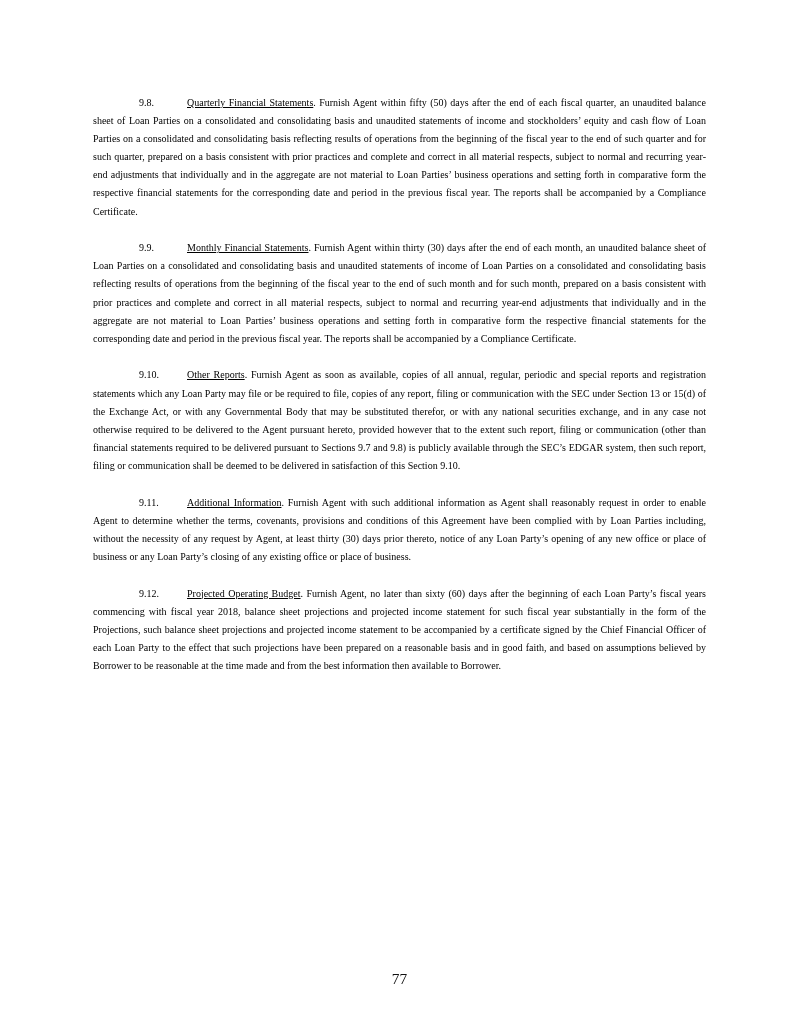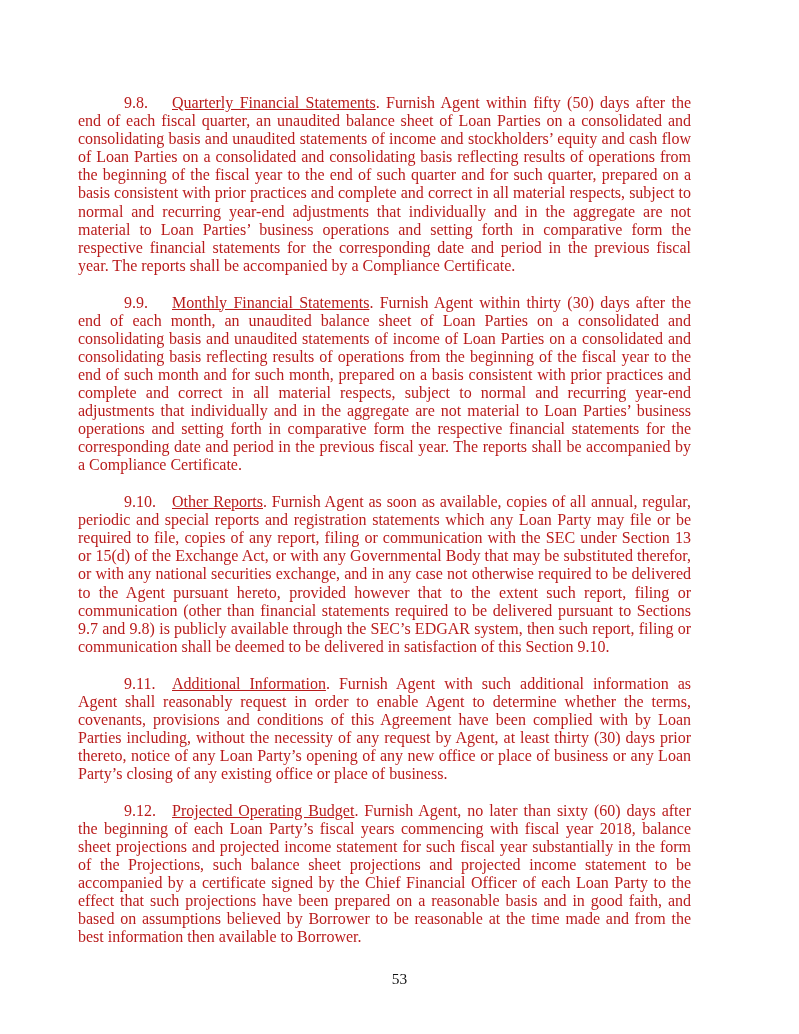--- a/index.html
+++ b/index.html
@@ -1,33 +1,33 @@
 <!DOCTYPE html>
 <html><head>
 <meta charset="utf-8">
 <style>
   html, body { margin: 0; padding: 0; background: #ffffff; }
   body { width: 799px; height: 1034px; position: relative; overflow: hidden; }
   .page {
-    position: absolute; left: 78px; top: 94px; width: 613px;
-    font-family: "Liberation Serif", serif; font-size: 16px; line-height: 18.1px;
-    color: #b91c1c;
+    position: absolute; left: 93px; top: 94px; width: 613px;
+    font-family: "Liberation Serif", serif; font-size: 10px; line-height: 18.1px;
+    color: #000000;
   }
   .section { text-align: justify; margin: 0 0 18.6px 0; text-indent: 46px; }
   .num { display: inline-block; width: 48px; text-indent: 0; }
   .heading { text-decoration: underline; }
   .pagenum {
     position: absolute; left: 0; right: 0; top: 970px; text-align: center;
     font-family: "Liberation Serif", serif; font-size: 15.4px; color: #111111;
   }
 </style>
 </head>
 <body>
 
 <div class="page">
   <p class="section"><span class="num">9.8.</span><span class="heading">Quarterly Financial Statements</span><span>.  Furnish Agent within fifty (50) days after the end of each fiscal quarter, an unaudited balance sheet of Loan Parties on a consolidated and consolidating basis and unaudited statements of income and stockholders’ equity and cash flow of Loan Parties on a consolidated and consolidating basis reflecting results of operations from the beginning of the fiscal year to the end of such quarter and for such quarter, prepared on a basis consistent with prior practices and complete and correct in all material respects, subject to normal and recurring year-end adjustments that individually and in the aggregate are not material to Loan Parties’ business operations and setting forth in comparative form the respective financial statements for the corresponding date and period in the previous fiscal year.  The reports shall be accompanied by a Compliance Certificate.</span></p>
   <p class="section"><span class="num">9.9.</span><span class="heading">Monthly Financial Statements</span><span>.  Furnish Agent within thirty (30) days after the end of each month, an unaudited balance sheet of Loan Parties on a consolidated and consolidating basis and unaudited statements of income of Loan Parties on a consolidated and consolidating basis reflecting results of operations from the beginning of the fiscal year to the end of such month and for such month, prepared on a basis consistent with prior practices and complete and correct in all material respects, subject to normal and recurring year-end adjustments that individually and in the aggregate are not material to Loan Parties’ business operations and setting forth in comparative form the respective financial statements for the corresponding date and period in the previous fiscal year.  The reports shall be accompanied by a Compliance Certificate.</span></p>
   <p class="section"><span class="num">9.10.</span><span class="heading">Other Reports</span><span>.  Furnish Agent as soon as available, copies of all annual, regular, periodic and special reports and registration statements which any Loan Party may file or be required to file, copies of any report, filing or communication with the SEC under Section 13 or 15(d) of the Exchange Act, or with any Governmental Body that may be substituted therefor, or with any national securities exchange, and in any case not otherwise required to be delivered to the Agent pursuant hereto, provided however that to the extent such report, filing or communication (other than financial statements required to be delivered pursuant to Sections 9.7 and 9.8) is publicly available through the SEC’s EDGAR system, then such report, filing or communication shall be deemed to be delivered in satisfaction of this Section 9.10.</span></p>
   <p class="section"><span class="num">9.11.</span><span class="heading">Additional Information</span><span>.  Furnish Agent with such additional information as Agent shall reasonably request in order to enable Agent to determine whether the terms, covenants, provisions and conditions of this Agreement have been complied with by Loan Parties including, without the necessity of any request by Agent, at least thirty (30) days prior thereto, notice of any Loan Party’s opening of any new office or place of business or any Loan Party’s closing of any existing office or place of business.</span></p>
   <p class="section"><span class="num">9.12.</span><span class="heading">Projected Operating Budget</span><span>.  Furnish Agent, no later than sixty (60) days after the beginning of each Loan Party’s fiscal years commencing with fiscal year 2018, balance sheet projections and projected income statement for such fiscal year substantially in the form of the Projections, such balance sheet projections and projected income statement to be accompanied by a certificate signed by the Chief Financial Officer of each Loan Party to the effect that such projections have been prepared on a reasonable basis and in good faith, and based on assumptions believed by Borrower to be reasonable at the time made and from the best information then available to Borrower.</span></p>
 </div>
 
-<div class="pagenum">53</div>
+<div class="pagenum">77</div>
 
 </body></html>

